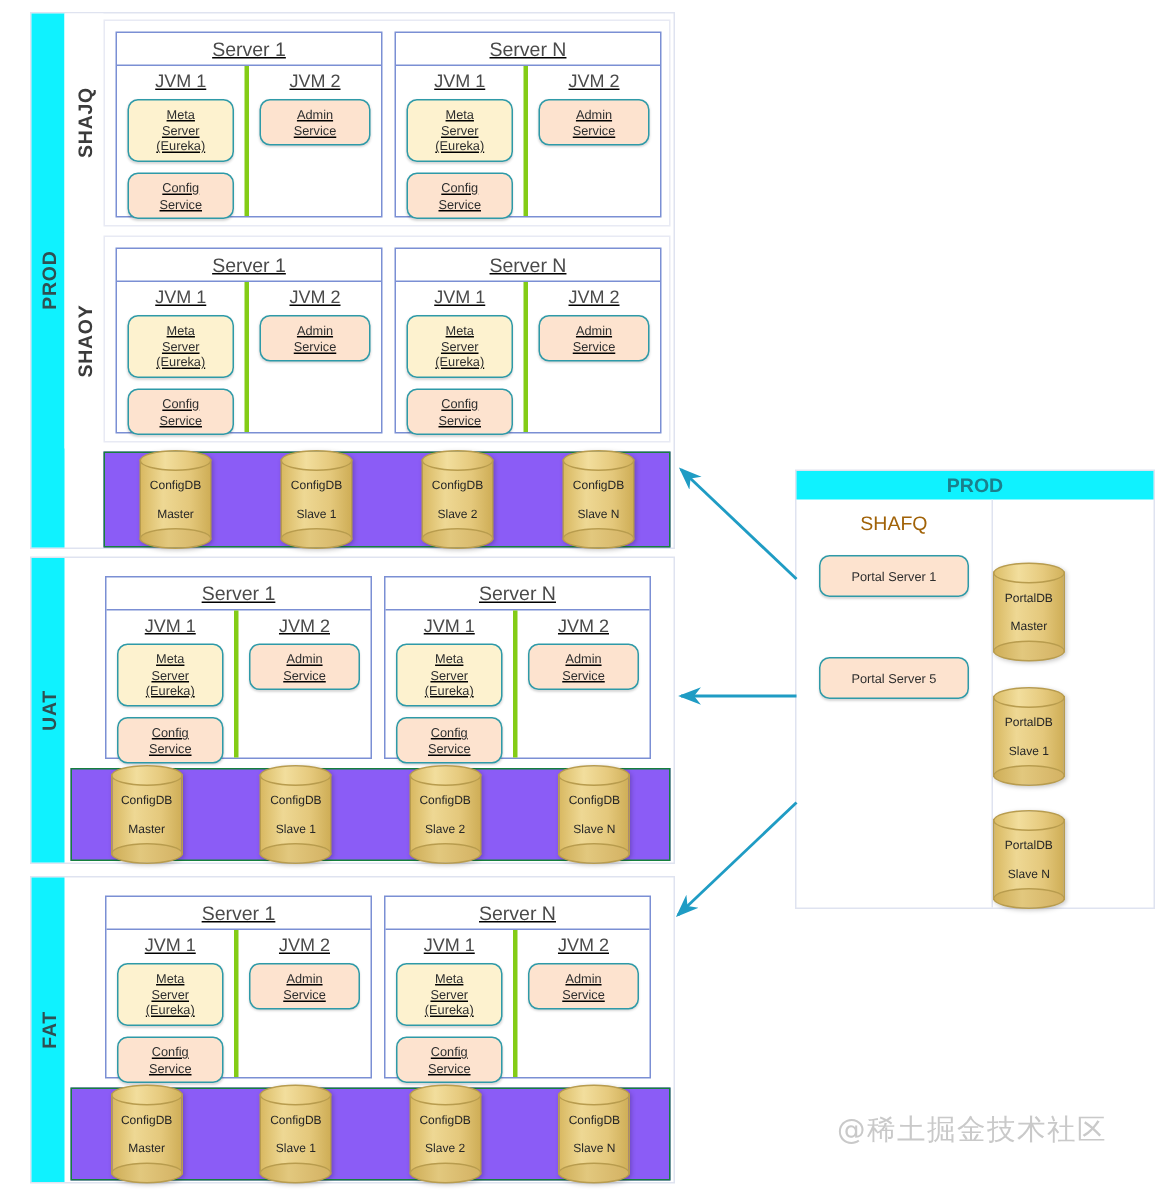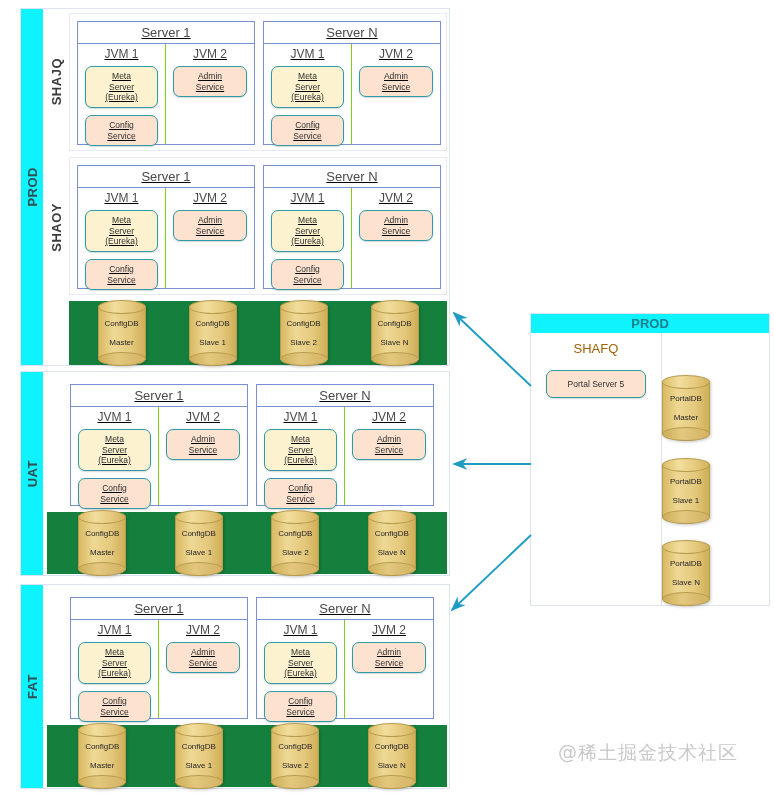--- a/index.html
+++ b/index.html
@@ -76,21 +76,21 @@
     font-size: 13px;
     color: #4a4a4a;
     border-bottom: 1px solid #7b8fd4;
   }
   .jvm-row {
     display: flex;
     height: calc(100% - 22px);
   }
   .jvm-cell {
     flex: 1 1 50%;
-    border-right: 1px solid #84cc16;
+    border-right: 3px solid #84cc16;
     padding: 3px 7px 5px 7px;
     position: relative;
   }
   .jvm-cell:last-child { border-right: none; }
   .jvm-title {
     text-align: center;
     font-size: 12px;
     color: #4a4a4a;
     margin-bottom: 5px;
   }
@@ -105,22 +105,22 @@
     line-height: 1.25;
     box-shadow: 0 1px 1.5px rgba(0,0,0,0.16);
   }
   .svc.meta   { background: #fdf2cf; }
   .svc.normal { background: #fde3cf; }
   .svc .line2 { display: block; }
 
   
   .db-band {
     position: absolute;
-    border: 7px solid #15803d;
-    background: #15803d;
+    border: 1px solid #15803d;
+    background: #8b5cf6;
   }
   .db-row {
     position: absolute;
     left: 0; right: 0; top: 0; bottom: 0;
     display: flex;
     align-items: center;
   }
   .db-slot {
     flex: 1 1 25%;
     display: flex;
@@ -503,20 +503,21 @@
         </div>
       </div>
     </div>
   </div>
 
   <div id="portal-panel" style="left:530px; top:313px; width:240px; height:293px;">
     <div id="portal-header">PROD</div>
     <div id="portal-body">
       <div id="portal-left">
         <div id="shafq-label">SHAFQ</div>
+        <div class="portal-srv">Portal Server 1</div>
         <div class="portal-srv">Portal Server 5</div>
       </div>
       <div id="portal-right">
         <div class="pdb-wrap" style="top:48px;">
           <div class="cyl">
             <div class="dbname">PortalDB</div>
             <div class="dbrole">Master</div>
           </div>
         </div>
         <div class="pdb-wrap" style="top:131px;">

